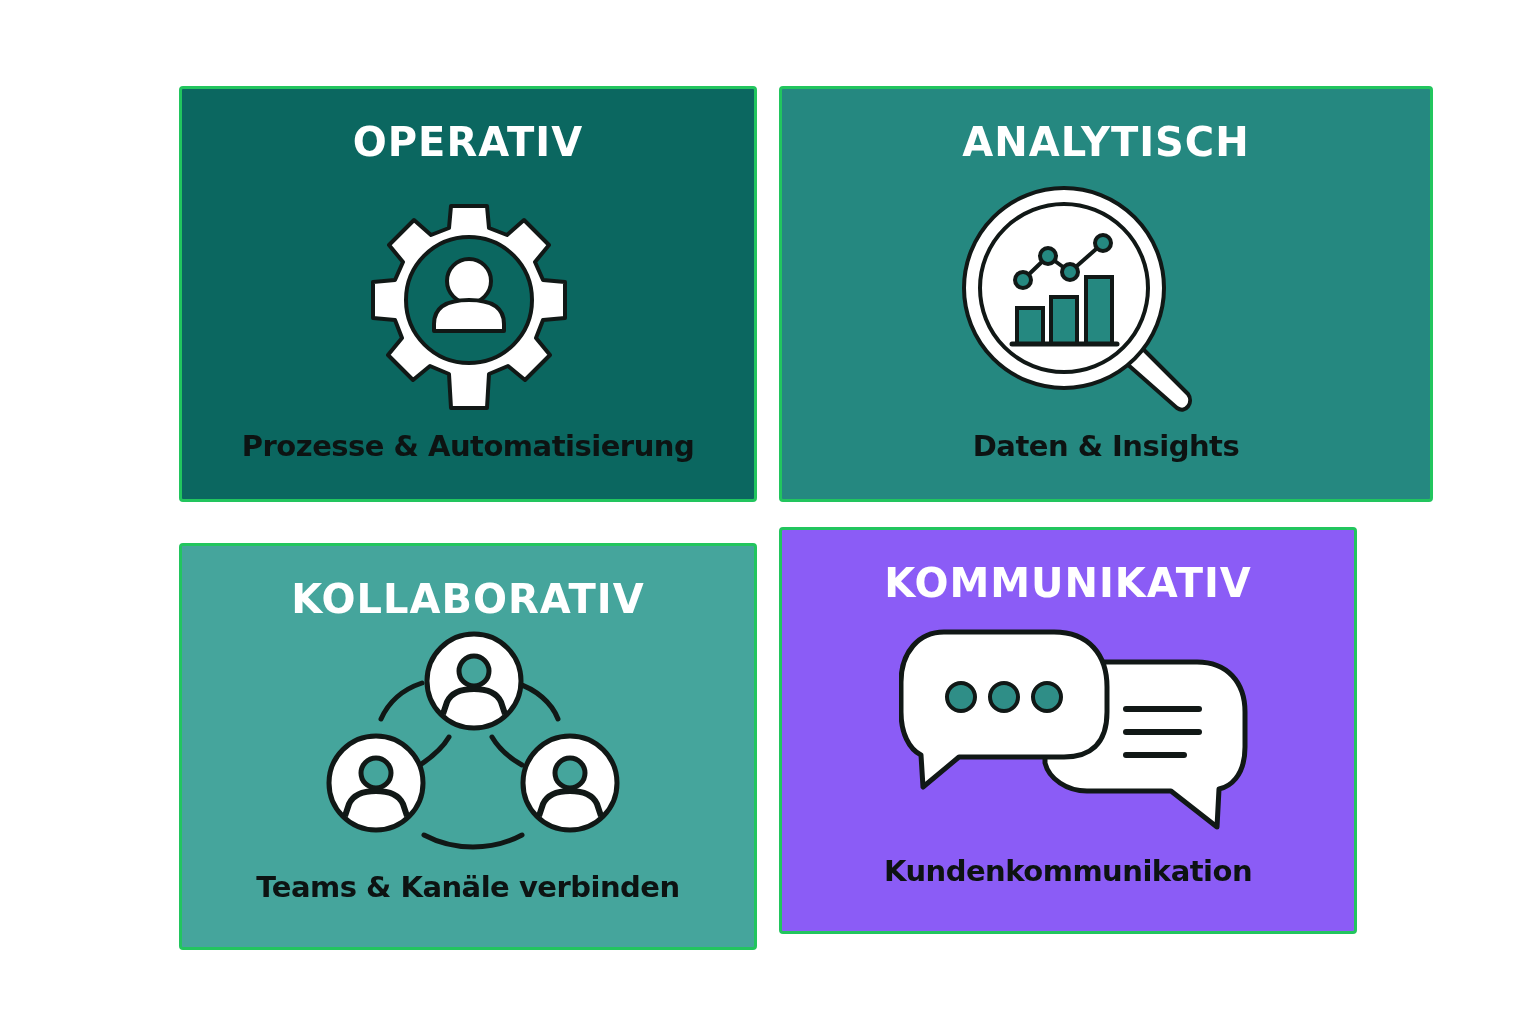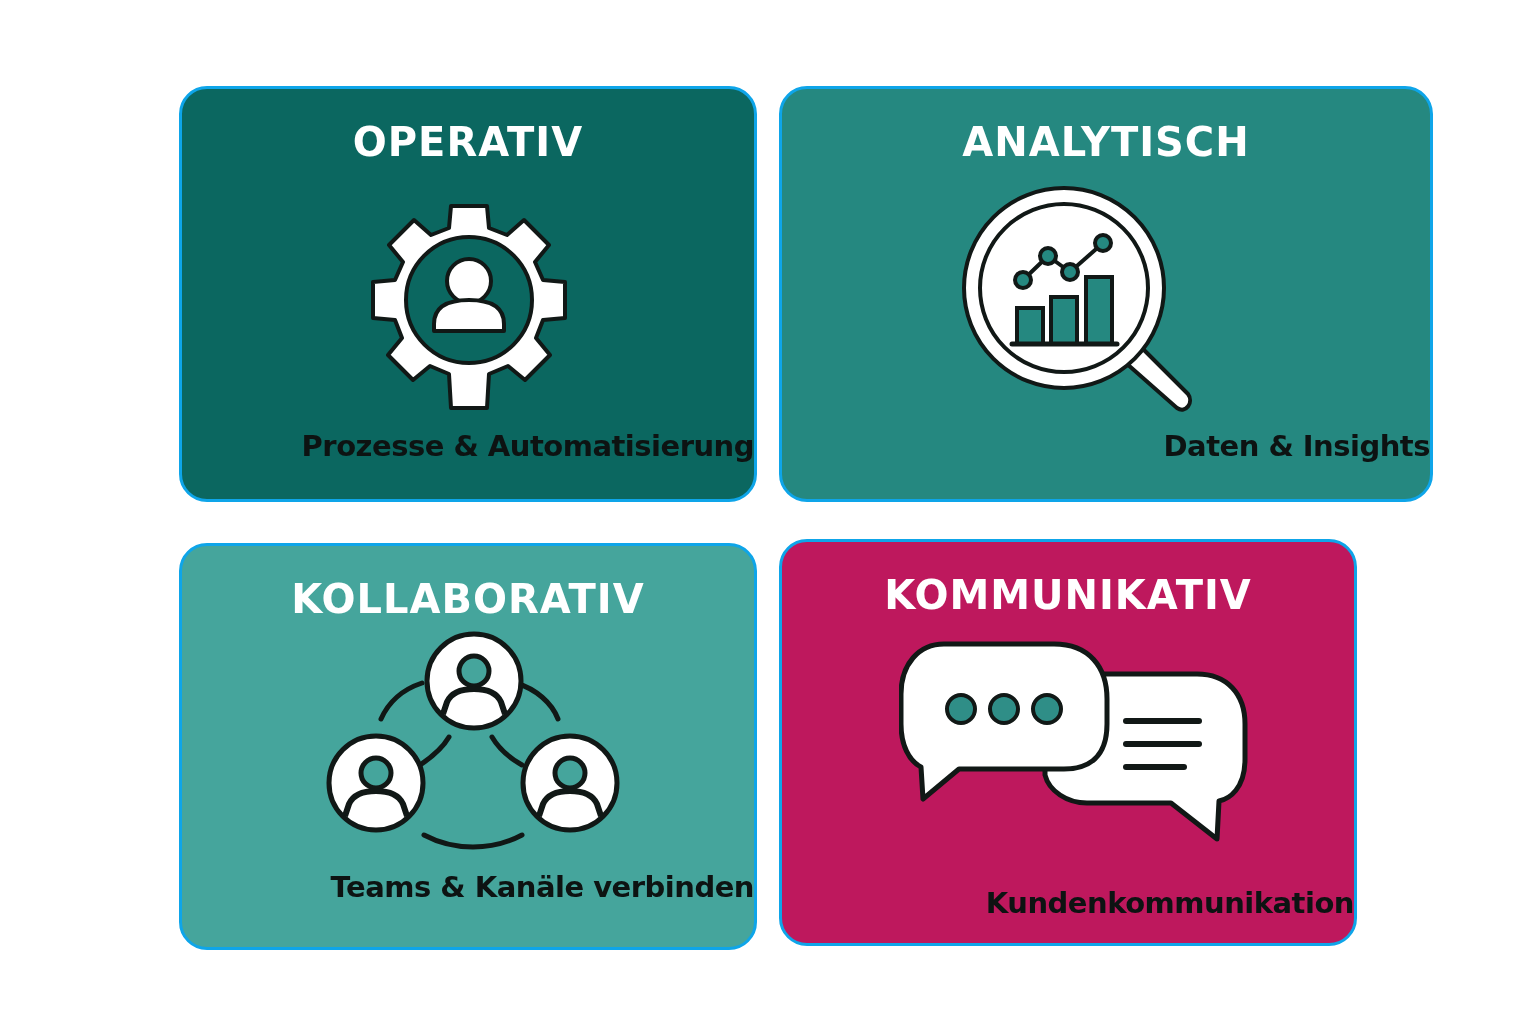--- a/index.html
+++ b/index.html
@@ -4,36 +4,36 @@
   <style>
     html, body { margin: 0; padding: 0; }
     body {
       width: 1536px; height: 1024px; background: #ffffff;
       position: relative; overflow: hidden;
       font-family: "DejaVu Sans", "Liberation Sans", sans-serif;
     }
     .card {
       position: absolute;
       box-sizing: border-box;
-      border: 3px solid #0ea5e9;
-      border-radius: 28px;
+      border: 3px solid #22c55e;
+      border-radius: 4px;
       overflow: hidden;
     }
     .card .title {
       position: absolute; left: 0; right: 0;
       text-align: center;
       color: #ffffff;
       font-weight: bold;
       font-size: 40px;
       letter-spacing: 1px;
       top: 30px;
     }
     .card .subtitle {
       position: absolute; left: 0; right: 0;
-      text-align: right;
+      text-align: center;
       color: #0d1312;
       font-weight: bold;
       font-size: 29px;
       letter-spacing: -0.5px;
     }
     .card svg.icon { position: absolute; }
     #card-0 { left: 179px; top: 86px; width: 578px; height: 416px; }
     #card-1 { left: 779px; top: 86px; width: 654px; height: 416px; }
     #card-2 { left: 179px; top: 527px; width: 578px; height: 407px; }
     #card-3 { left: 779px; top: 527px; width: 578px; height: 407px; }
@@ -101,28 +101,28 @@
 
     <g transform="translate(246,152)">
       <circle r="47" fill="#ffffff" stroke="#111816" stroke-width="5"></circle>
       <circle cx="0" cy="-10" r="15" fill="#45a59c" stroke="#111816" stroke-width="5"></circle>
       <path d="M -31,33 L -27,21 C -22,10 -10,8 0,8 C 10,8 22,10 27,21 L 31,33" fill="none" stroke="#111816" stroke-width="6" stroke-linejoin="round"></path>
     </g>
   </svg>
   <div class="subtitle" style="top:324px;">Teams &amp; Kanäle verbinden</div>
 </div>
 
-<div class="card" id="card-3" style="background: #be185d; margin-top: 12px;">
+<div class="card" id="card-3" style="background: #8b5cf6;">
   <div class="title">KOMMUNIKATIV</div>
   <svg class="icon" style="left:117px; top:97px;" width="350" height="210" viewBox="0 0 350 210">
 
     <path d="M 230,35 L 298,35 C 328,35 346,55 346,85 L 346,120 C 346,150 330,160 320,162 L 318,200 L 272,164 L 188,164 C 168,164 150,152 146,136 L 146,35 Z" fill="#ffffff" stroke="#111816" stroke-width="5" stroke-linejoin="round"></path>
     <line x1="227" y1="82" x2="300" y2="82" stroke="#111816" stroke-width="6" stroke-linecap="round"></line>
     <line x1="227" y1="105" x2="300" y2="105" stroke="#111816" stroke-width="6" stroke-linecap="round"></line>
     <line x1="227" y1="128" x2="285" y2="128" stroke="#111816" stroke-width="6" stroke-linecap="round"></line>
 
     <path d="M 45,5 L 155,5 C 190,5 208,28 208,60 L 208,85 C 208,118 190,130 165,130 L 60,130 L 24,160 L 22,128 C 10,122 2,106 2,85 L 2,55 C 2,25 20,5 45,5 Z" fill="#ffffff" stroke="#111816" stroke-width="5" stroke-linejoin="round"></path>
     <circle cx="62" cy="70" r="14" fill="#2f8e87" stroke="#111816" stroke-width="4"></circle>
     <circle cx="105" cy="70" r="14" fill="#2f8e87" stroke="#111816" stroke-width="4"></circle>
     <circle cx="148" cy="70" r="14" fill="#2f8e87" stroke="#111816" stroke-width="4"></circle>
   </svg>
-  <div class="subtitle" style="top:344px;">Kundenkommunikation</div>
+  <div class="subtitle" style="top:324px;">Kundenkommunikation</div>
 </div>
 
 </body></html>

